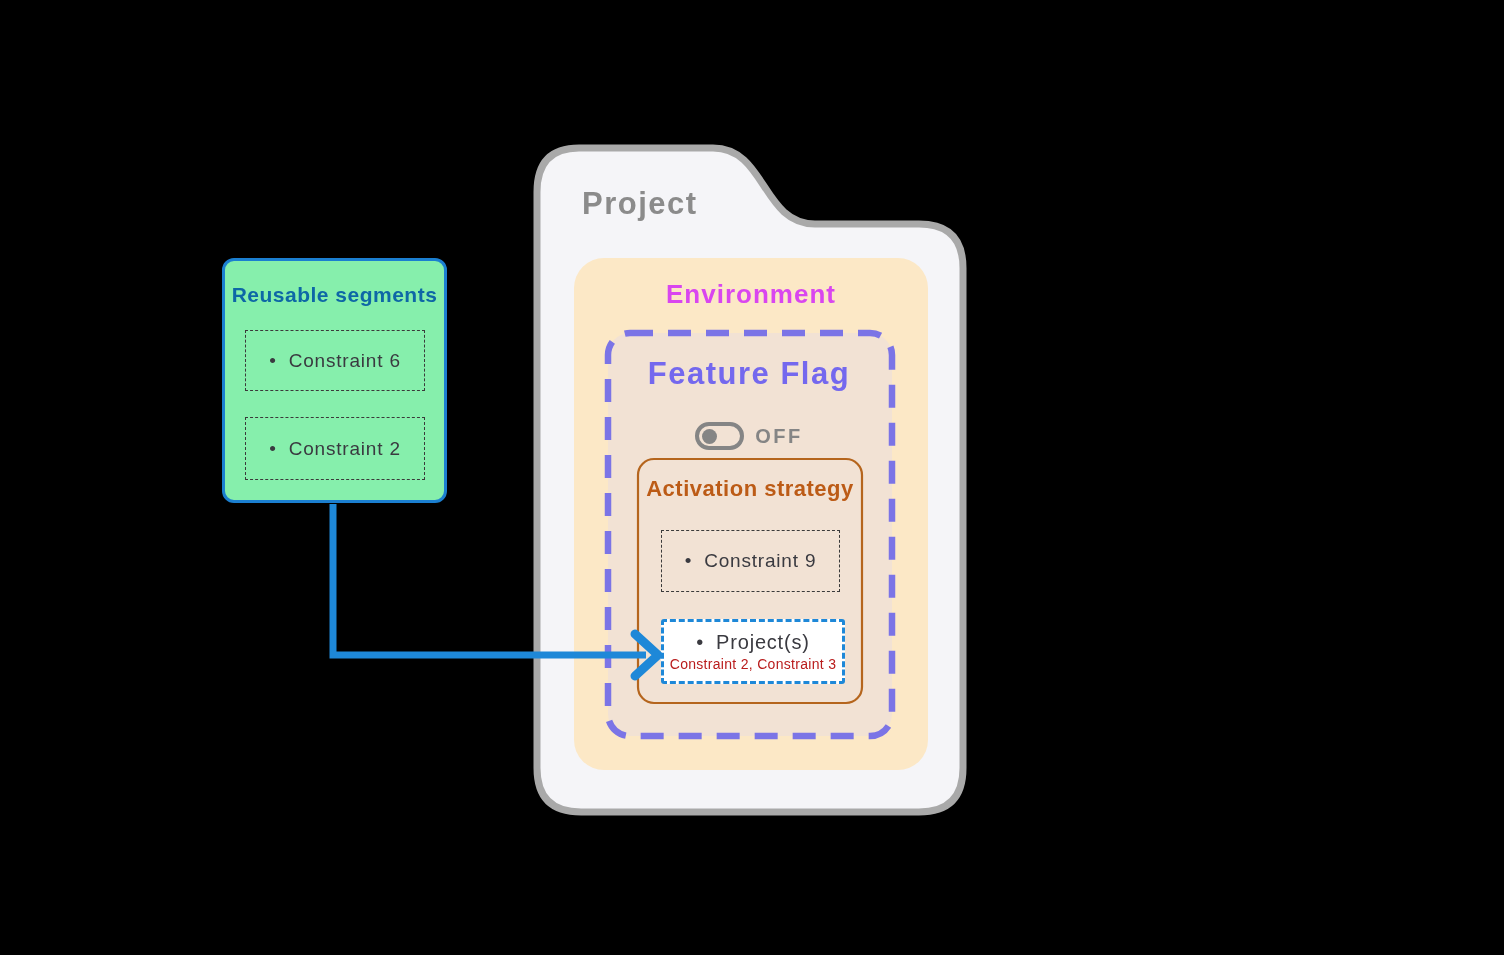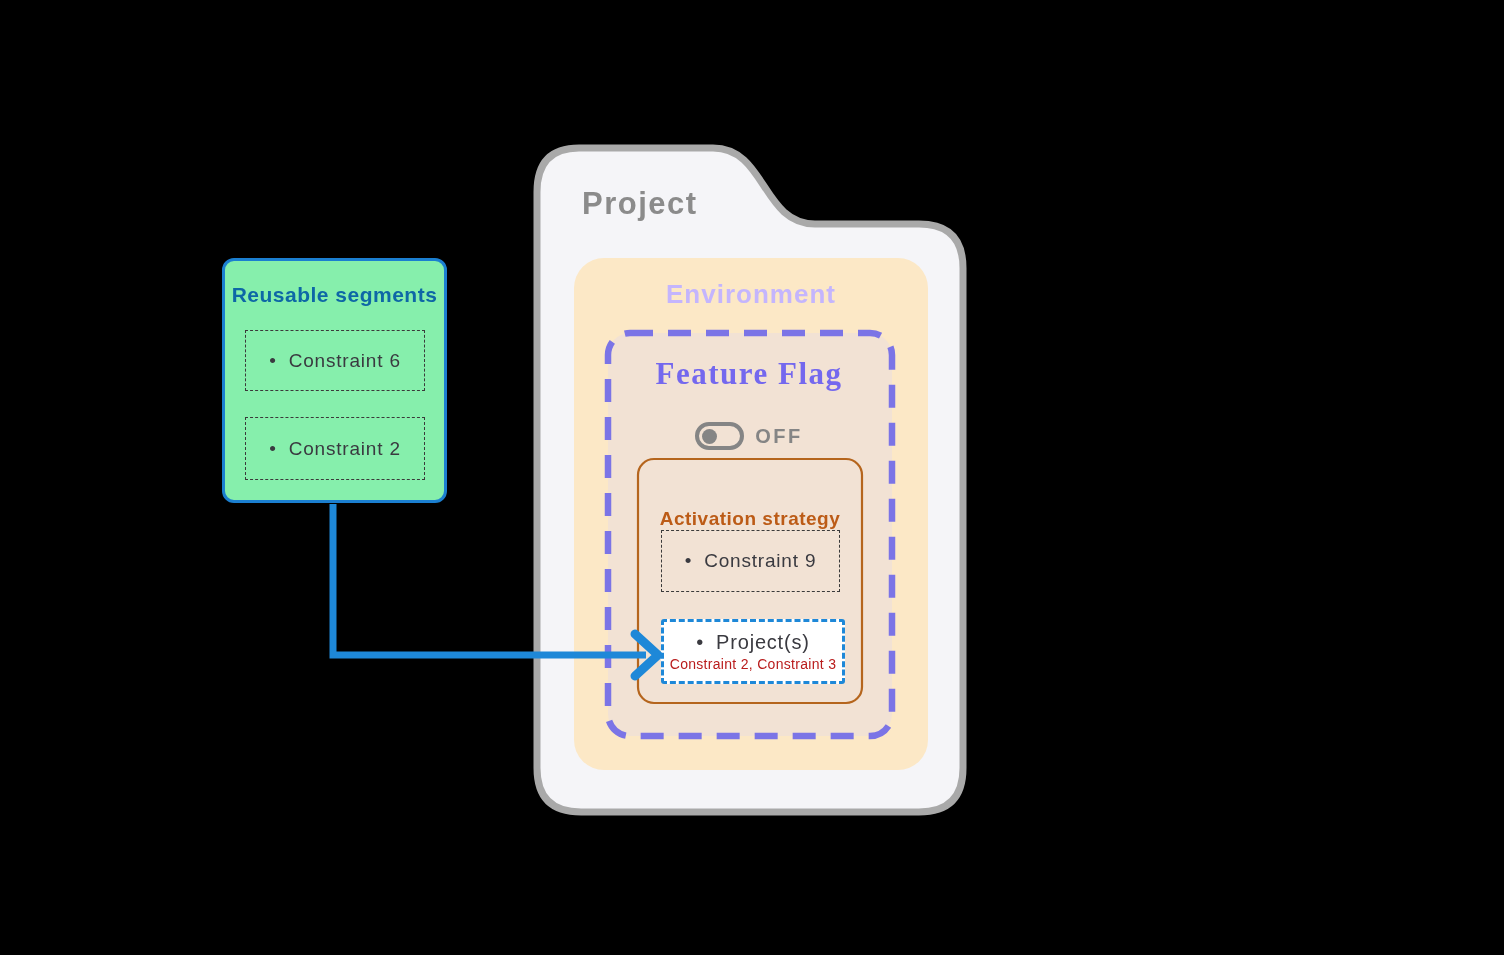--- a/index.html
+++ b/index.html
@@ -20,51 +20,50 @@
 
   .project-label {
     left: 582px; top: 186px;
     font-size: 31px; font-weight: 700; letter-spacing: 1.5px;
     color: #8b8b8b;
   }
   .environment-label {
     left: 574px; top: 279px; width: 354px;
     text-align: center;
     font-size: 26px; font-weight: 700; letter-spacing: 1px;
-    color: #c4b5fd;
+    color: #d946ef;
   }
   .ff-label {
     left: 605px; top: 356px; width: 288px;
     text-align: center;
     font-size: 31px; font-weight: 700; letter-spacing: 1.5px;
     color: #7468ee;
-    font-family: Liberation Serif, serif;
   }
   .toggle-row {
     left: 605px; top: 420px; width: 288px; height: 32px;
     display: flex; align-items: center; justify-content: center; gap: 11px;
   }
   .toggle-pill {
     width: 49px; height: 28px;
     border: 4px solid #858585; border-radius: 14px;
     position: relative; background: transparent;
   }
   .toggle-knob {
     position: absolute; left: 3px; top: 2.5px;
     width: 15px; height: 15px; border-radius: 50%;
     background: #858585;
   }
   .toggle-state {
     font-size: 20px; font-weight: 700; letter-spacing: 2.5px;
     color: #858585;
   }
   .activation-label {
-    left: 637px; top: 508px; width: 226px;
+    left: 637px; top: 476px; width: 226px;
     text-align: center;
-    font-size: 19px; font-weight: 700; letter-spacing: 0.5px;
+    font-size: 22px; font-weight: 700; letter-spacing: 0.5px;
     color: #bc5b16;
   }
   .dashed-box {
     border: 1.5px dashed #3a3a3a;
     display: flex; align-items: center; justify-content: center;
     font-size: 19px; color: #3a3a40; letter-spacing: 0.8px;
     background: transparent;
   }
   .dashed-box .bullet { margin-right: 12px; font-size: 19px; }
   .constraint-1 { left: 661px; top: 530px; width: 179px; height: 62px; }

